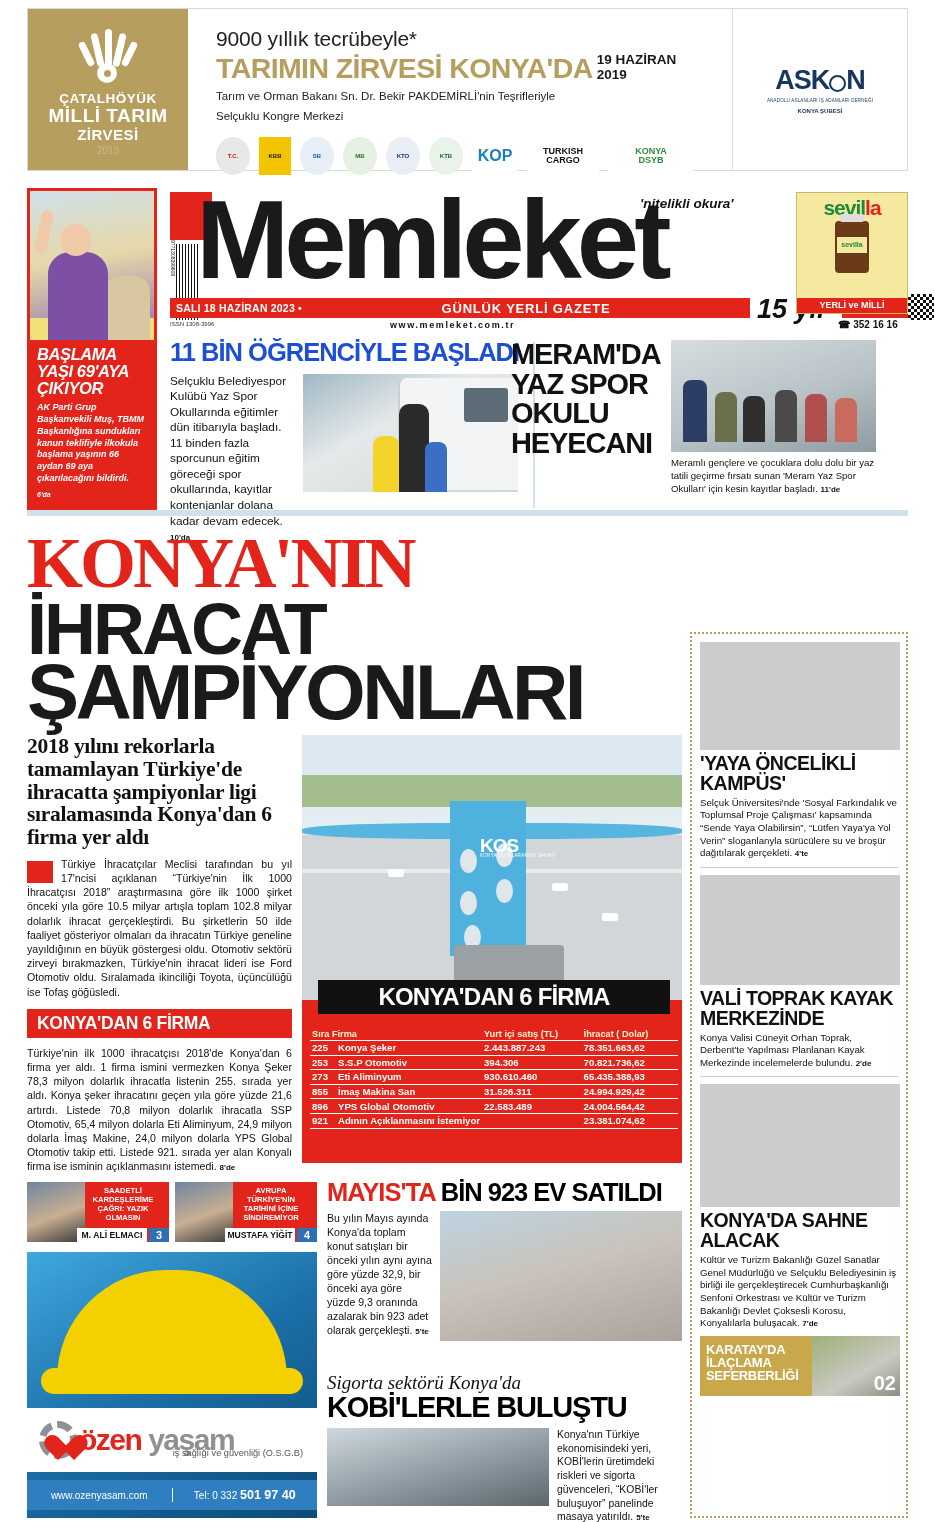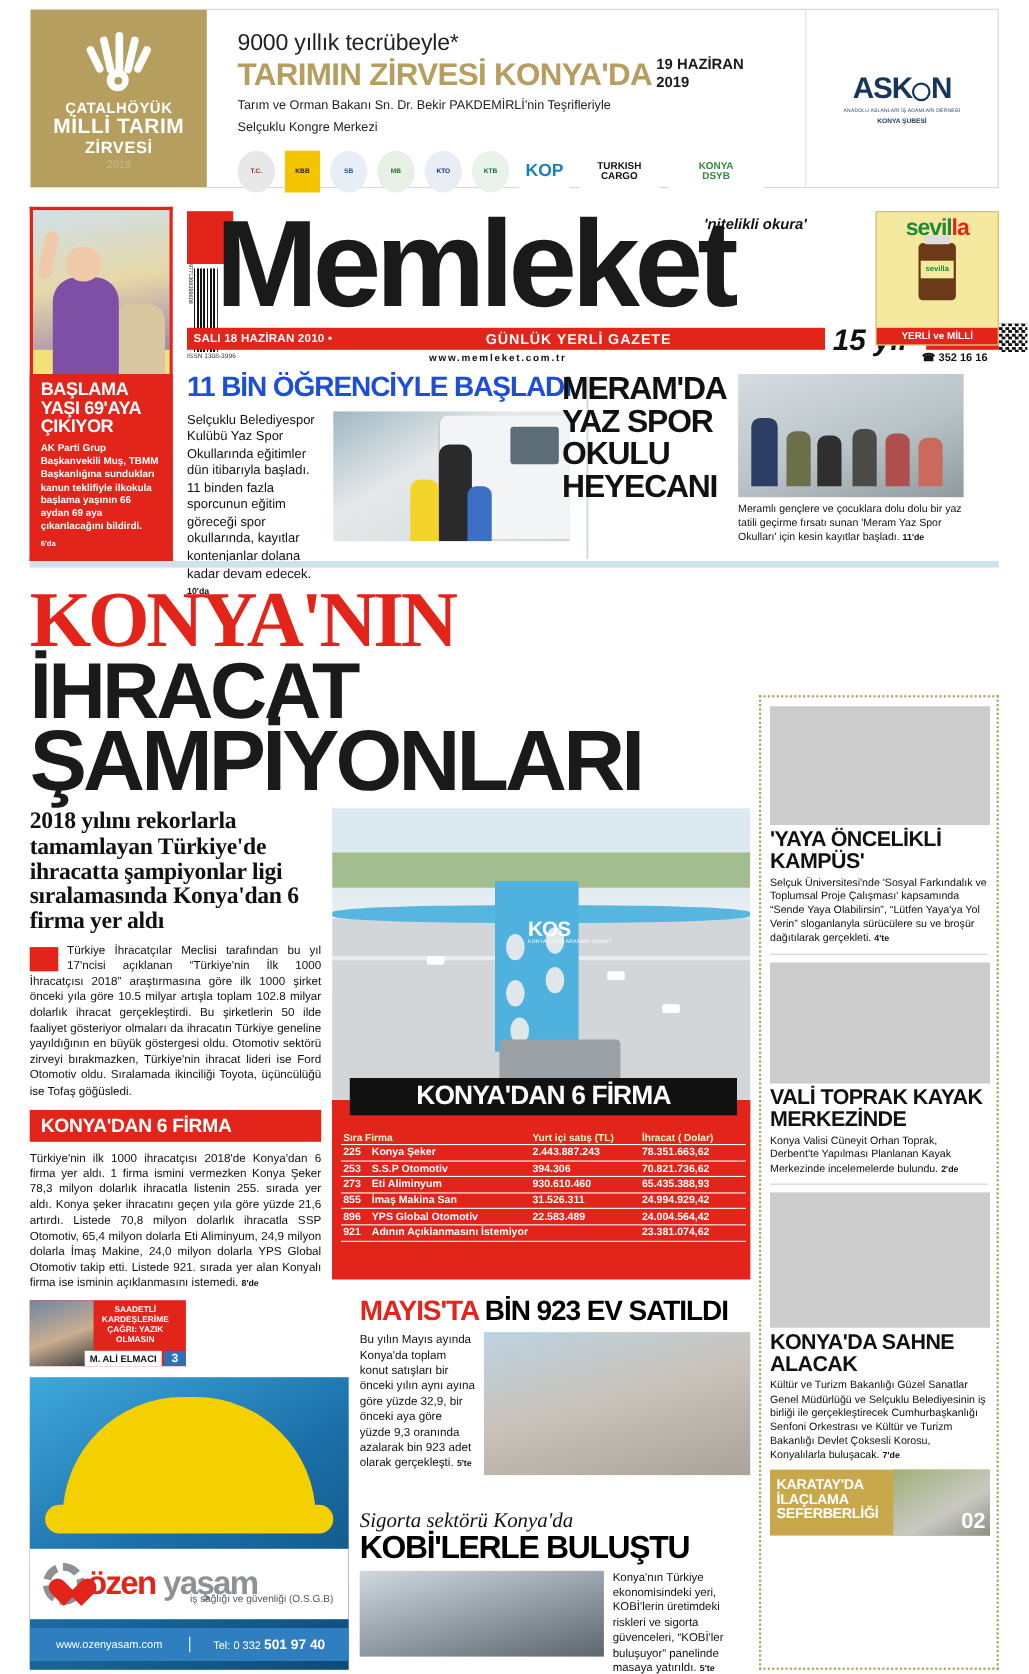--- a/index.html
+++ b/index.html
@@ -121,21 +121,21 @@
   .sevilla .cap{position:absolute;left:5px;top:-7px;width:24px;height:8px;background:#ddd;border-radius:2px;}
   .sevilla .lbl{position:absolute;left:2px;top:16px;width:30px;height:16px;background:#f5e9a0;font-size:7px;
      text-align:center;color:#1f8a3c;font-weight:bold;line-height:16px;}
   .sevilla .yerli{position:absolute;left:0;bottom:0;width:110px;height:15px;background:#e2241b;color:#fff;
      font-size:9px;font-weight:bold;text-align:center;line-height:15px;}
 
   
   .strip{position:absolute;left:0;top:340px;width:935px;height:178px;}
   .basla-box{position:absolute;left:27px;top:0;width:130px;height:170px;background:#e2241b;
       border-left:3px solid #e2241b;border-right:3px solid #e2241b;border-bottom:3px solid #e2241b;
-      color:#fff;padding:6px 7px 0;}
+      color:#fff;padding:6px 7px 0;font-style:italic;}
   .basla-box h3{font-size:16.5px;font-weight:bold;line-height:1.02;letter-spacing:-.4px;}
   .basla-box p{font-size:9px;font-weight:bold;line-height:1.3;margin-top:6px;}
   .basla-box .pg{font-size:7px;}
 
   .n1{position:absolute;left:170px;top:0;width:355px;}
   .n1 h2{font-size:25.5px;font-weight:bold;letter-spacing:-1px;color:#1d4ed8;line-height:1;}
   .n1-body{display:flex;gap:8px;margin-top:8px;}
   .n1-body p{font-size:11.8px;line-height:1.32;color:#111;width:125px;}
   .n1-body .pg{font-size:8px;font-weight:bold;}
   .n1-photo{width:215px;height:118px;background:linear-gradient(150deg,#9fb8c4 0%,#e6e9ea 40%,#cfd6d8 100%);position:relative;overflow:hidden;}
@@ -329,21 +329,21 @@
         <div class="kid"></div>
       <div class="head"></div>
         <div class="arm"></div>
     </div>
     <div class="mh-redbox"></div>
     <div class="barcode"></div>
     <div class="barcode-num">9771308399608</div>
     <div class="mh-title">Memleket</div>
     <div class="mh-slogan">'nitelikli okura'</div>
     <div class="mh-bar">
-      <span class="date">SALI 18 HAZİRAN 2010 •</span>
+      <span class="date">SALI 18 HAZİRAN 2023 •</span>
       <span class="mid">GÜNLÜK YERLİ GAZETE</span>
     </div>
     <div class="mh-15yil">15 yıl</div>
     <div class="mh-price">75 Krş</div>
     <div class="mh-issn">ISSN 1308-3996</div>
     <div class="mh-web">www.memleket.com.tr</div>
     <div class="mh-phone">☎ <span>352 16 16</span></div>
     <div class="qr"></div>
   </div>
 
@@ -499,20 +499,26 @@
     </div>
   </div>
 
   <div class="cols">
     <div class="col">
       <div class="face"></div>
       <div class="txt">SAADETLİ KARDEŞLERİME ÇAĞRI: YAZIK OLMASIN</div>
       <div class="nm">M. ALİ ELMACI</div>
       <div class="pgn">3</div>
     </div>
+    <div class="col">
+      <div class="face"></div>
+      <div class="txt">AVRUPA TÜRKİYE'NİN TARİHİNİ İÇİNE SİNDİREMİYOR</div>
+      <div class="nm">MUSTAFA YİĞİT</div>
+      <div class="pgn">4</div>
+    </div>
   </div>
 
   <div class="mayis">
     <h2><span class="r">MAYIS'TA</span> <span>BİN 923 EV SATILDI</span></h2>
     <div class="row">
       <p><span>Bu yılın Mayıs ayında Konya'da toplam konut satışları bir önceki yılın aynı ayına göre yüzde 32,9, bir önceki aya göre yüzde 9,3 oranında azalarak bin 923 adet olarak gerçekleşti.</span> <span class="pg">5'te</span></p>
       <div class="mph"></div>
     </div>
   </div>
 

